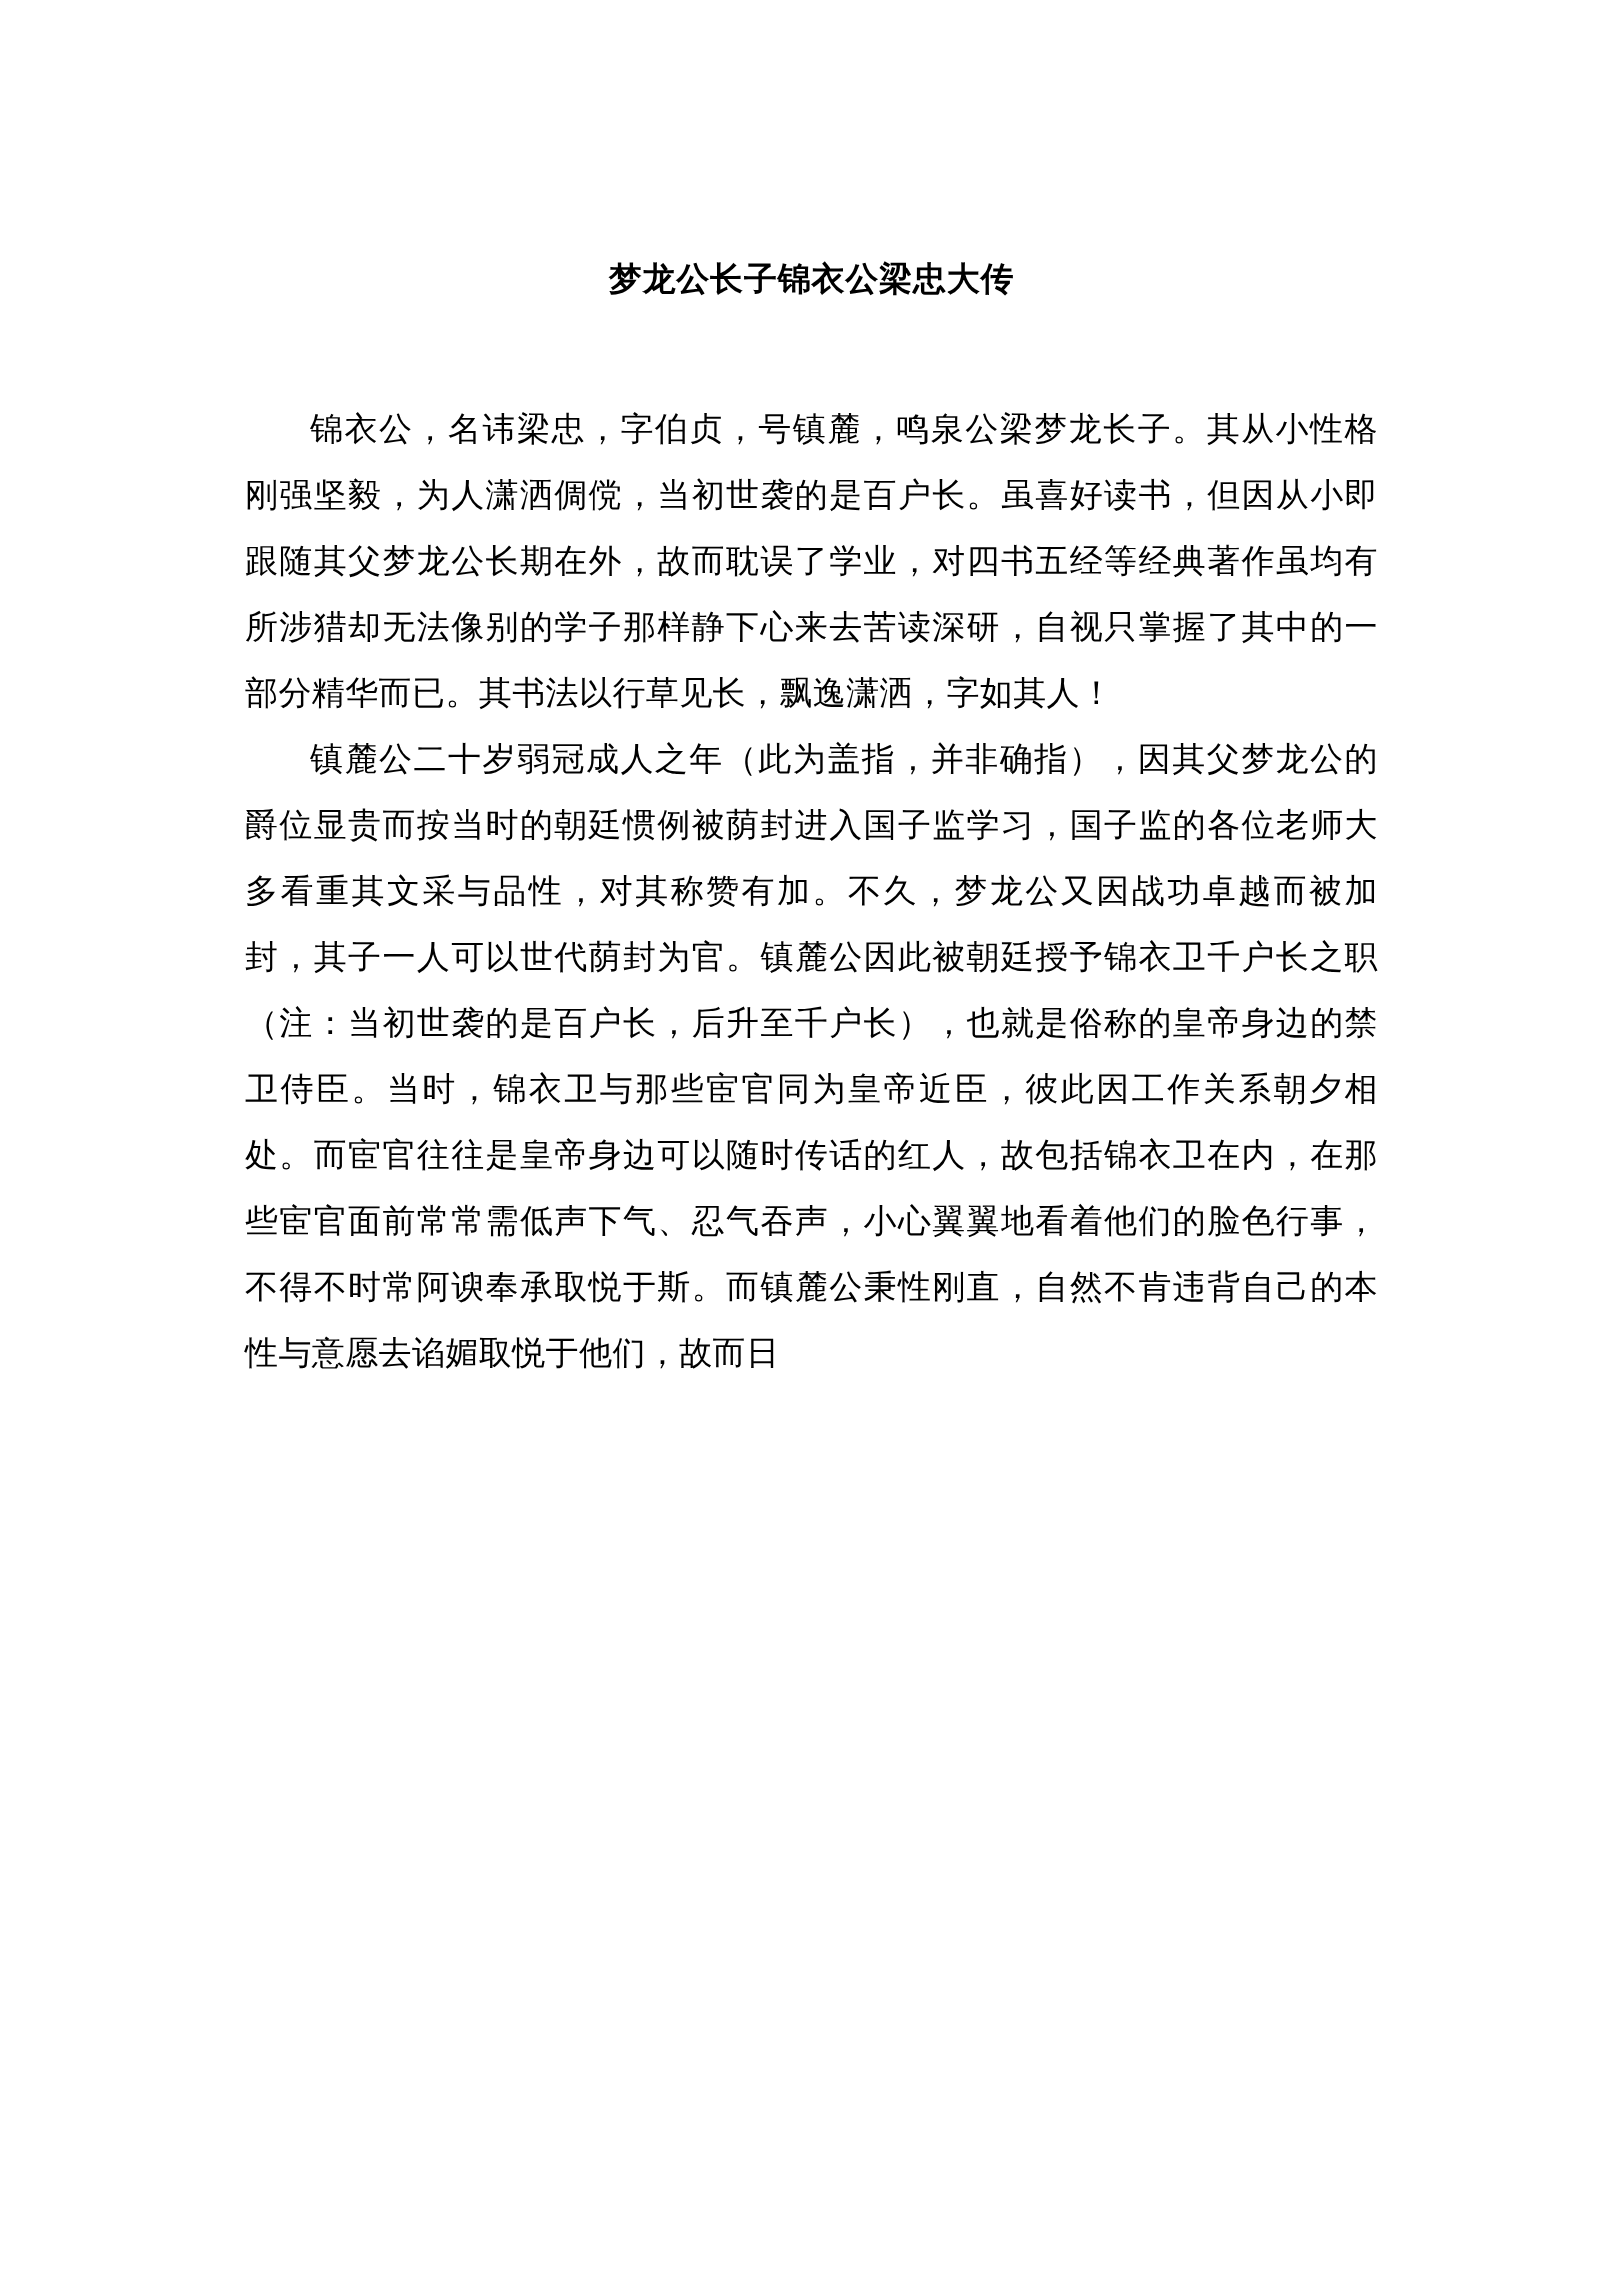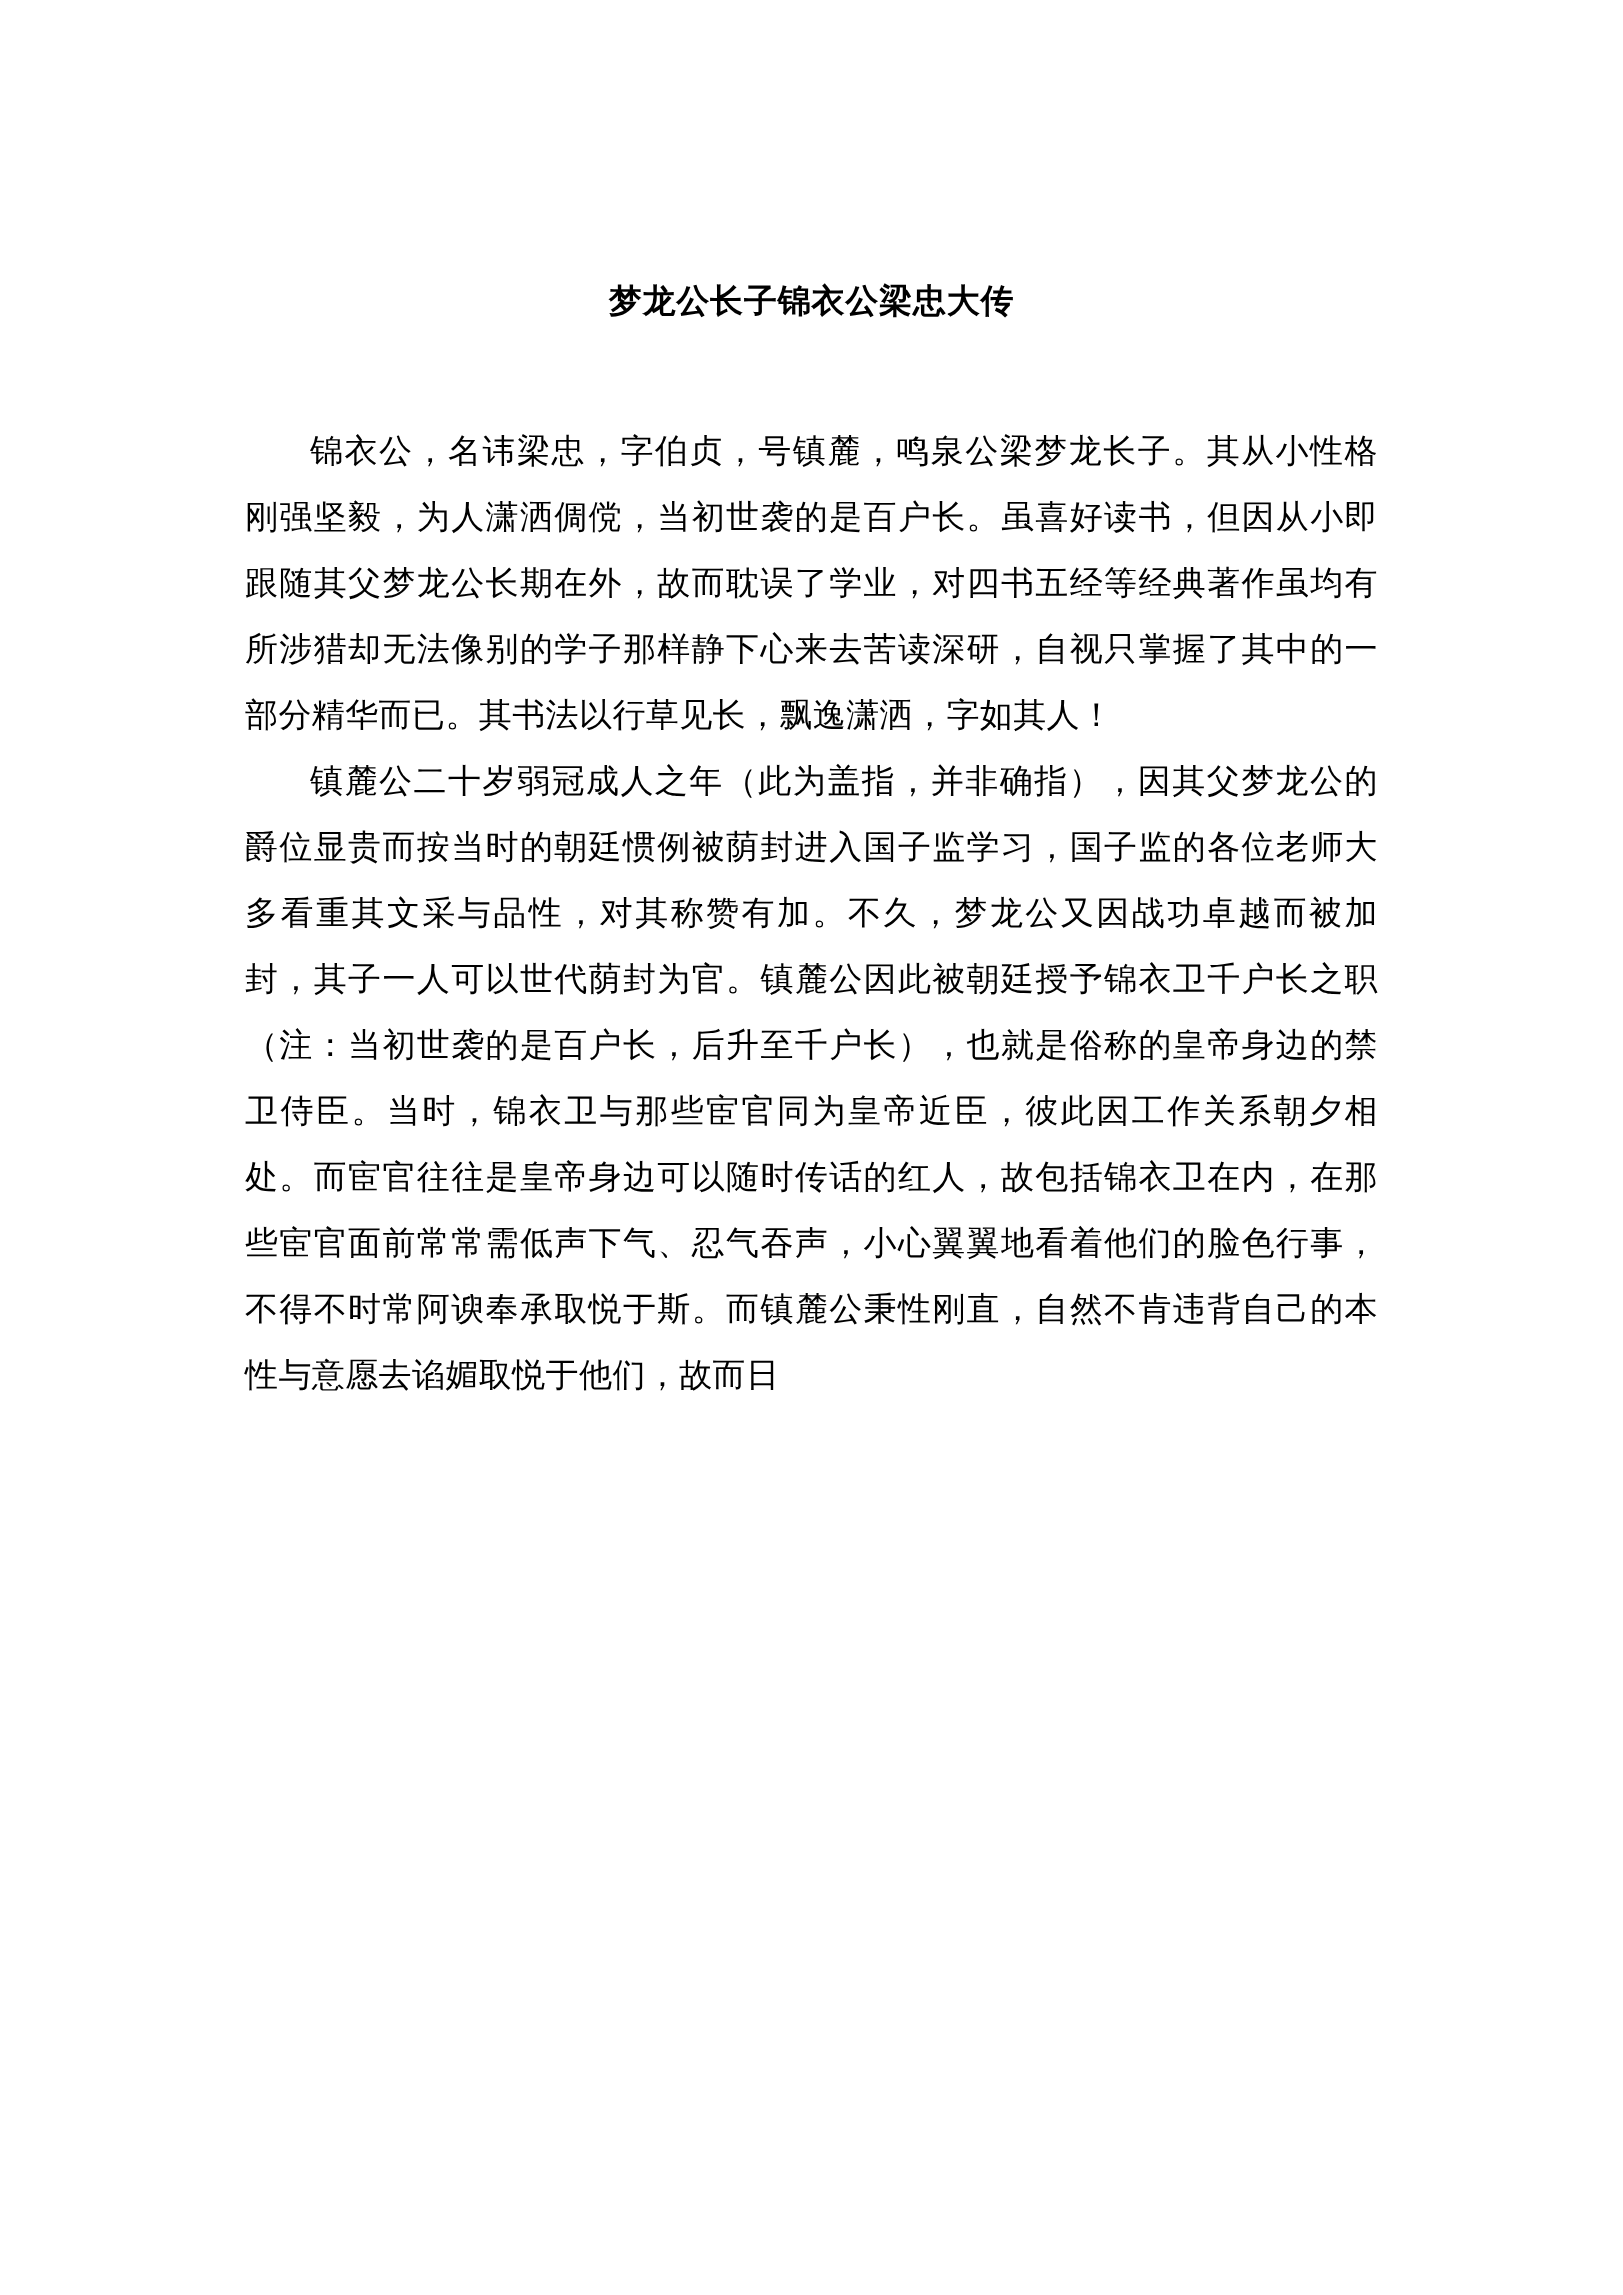--- a/index.html
+++ b/index.html
@@ -12,21 +12,21 @@
     height: 2295px;
     background: #ffffff;
     position: relative;
     box-sizing: border-box;
     font-family: "Liberation Serif", "DejaVu Serif", serif;
     color: #000000;
   }
   .content {
     position: absolute;
     left: 245px;
-    top: 278px;
+    top: 256px;
     width: 1133px;
   }
   .doc-title {
     font-family: "Liberation Sans", "DejaVu Sans", sans-serif;
     font-weight: bold;
     font-size: 33px;
     line-height: 1.4;
     text-align: center;
     letter-spacing: 0.8px;
     margin: 0 0 94px 0;

